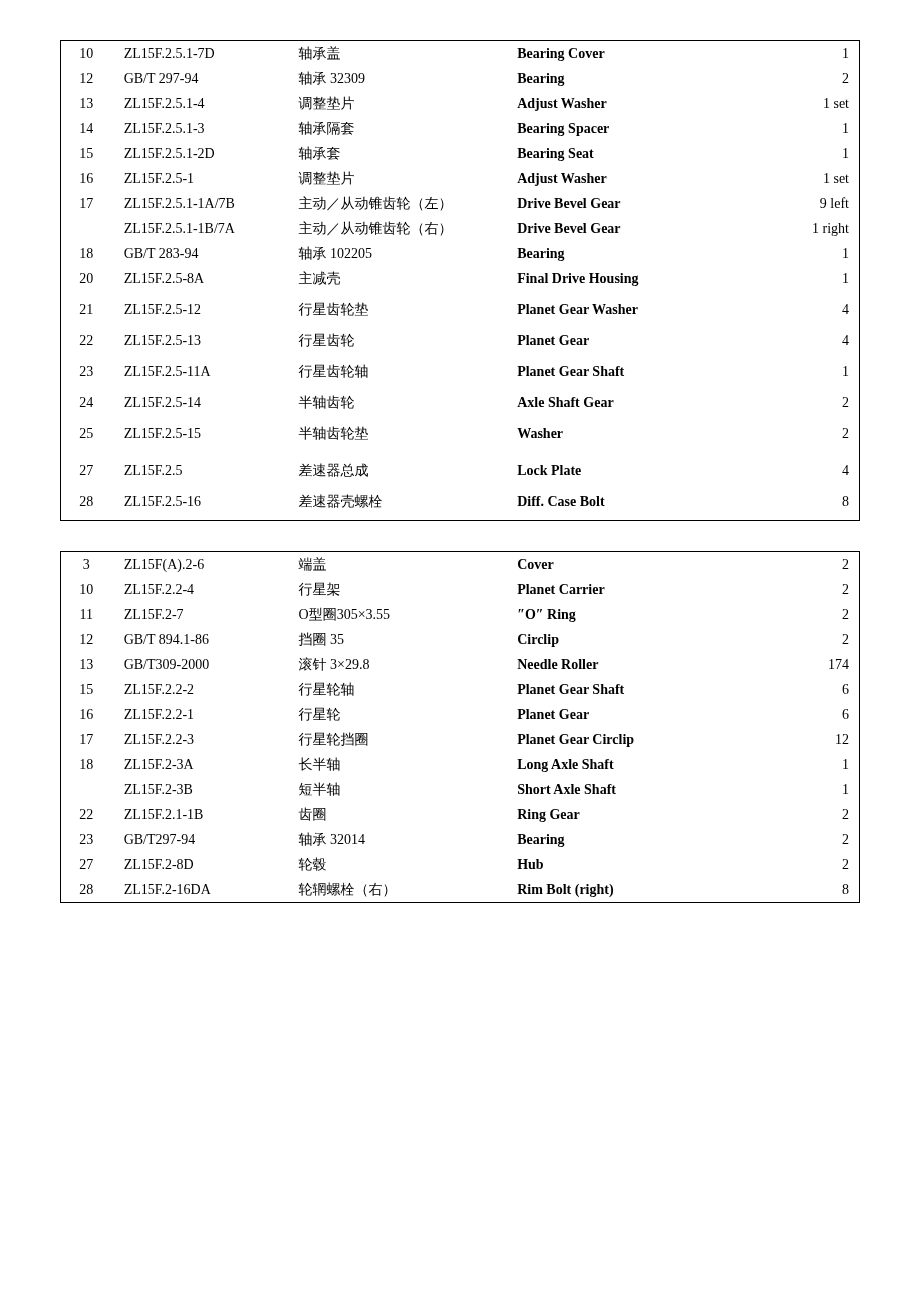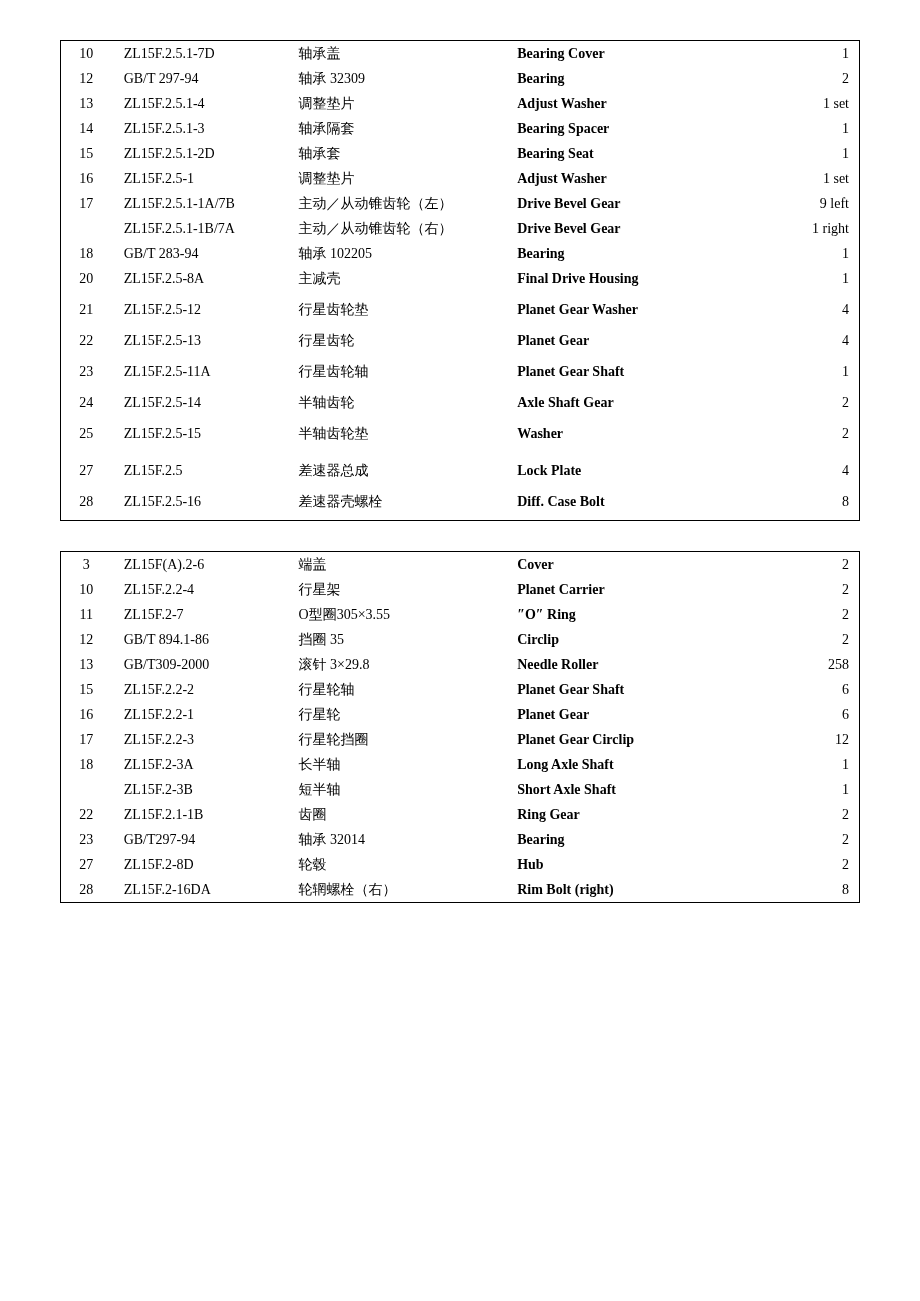--- a/index.html
+++ b/index.html
@@ -217,21 +217,21 @@
         <td class="col-part">GB/T 894.1-86</td>
         <td class="col-cn">挡圈 35</td>
         <td class="col-en">Circlip</td>
         <td class="col-qty">2</td>
       </tr>
         <tr>
         <td class="col-num">13</td>
         <td class="col-part">GB/T309-2000</td>
         <td class="col-cn">滚针 3×29.8</td>
         <td class="col-en">Needle Roller</td>
-        <td class="col-qty">258</td>
+        <td class="col-qty">174</td>
       </tr>
         <tr>
         <td class="col-num">15</td>
         <td class="col-part">ZL15F.2.2-2</td>
         <td class="col-cn">行星轮轴</td>
         <td class="col-en">Planet Gear Shaft</td>
         <td class="col-qty">6</td>
       </tr>
         <tr>
         <td class="col-num">16</td>

